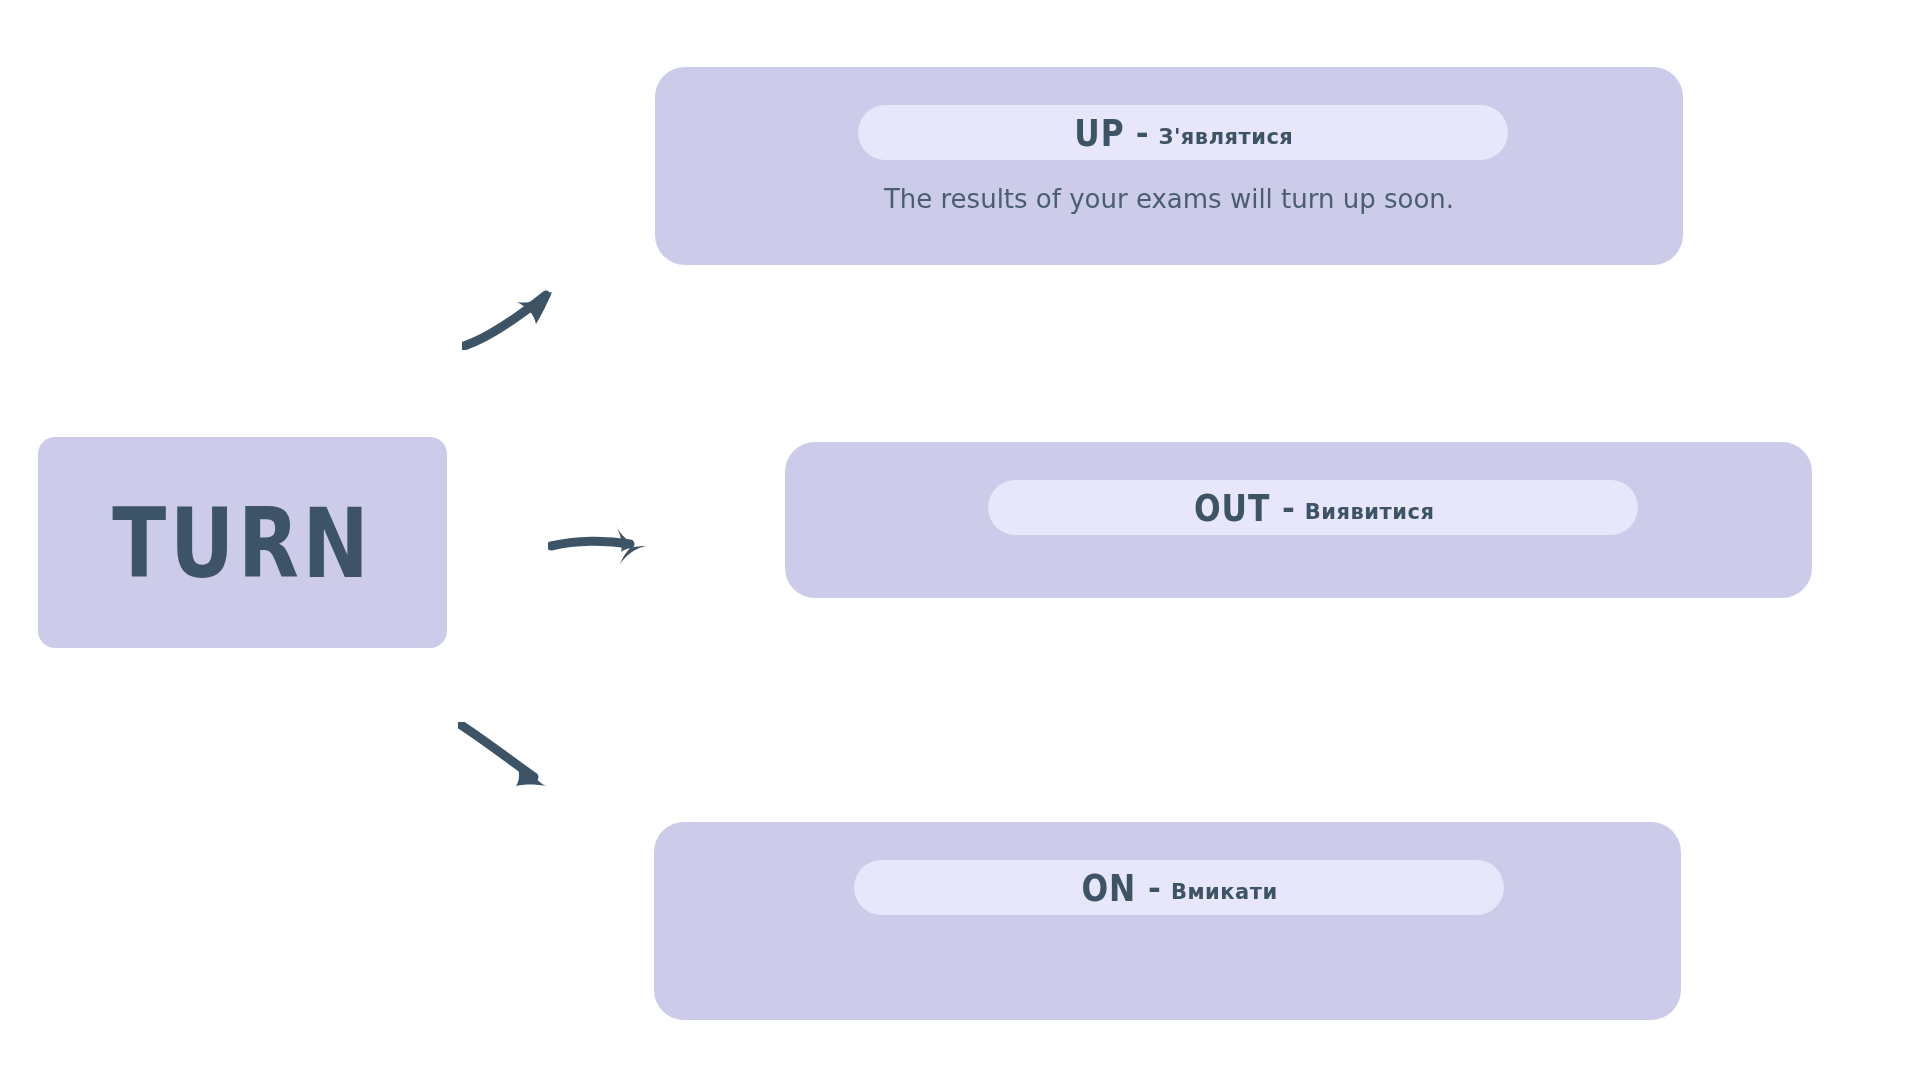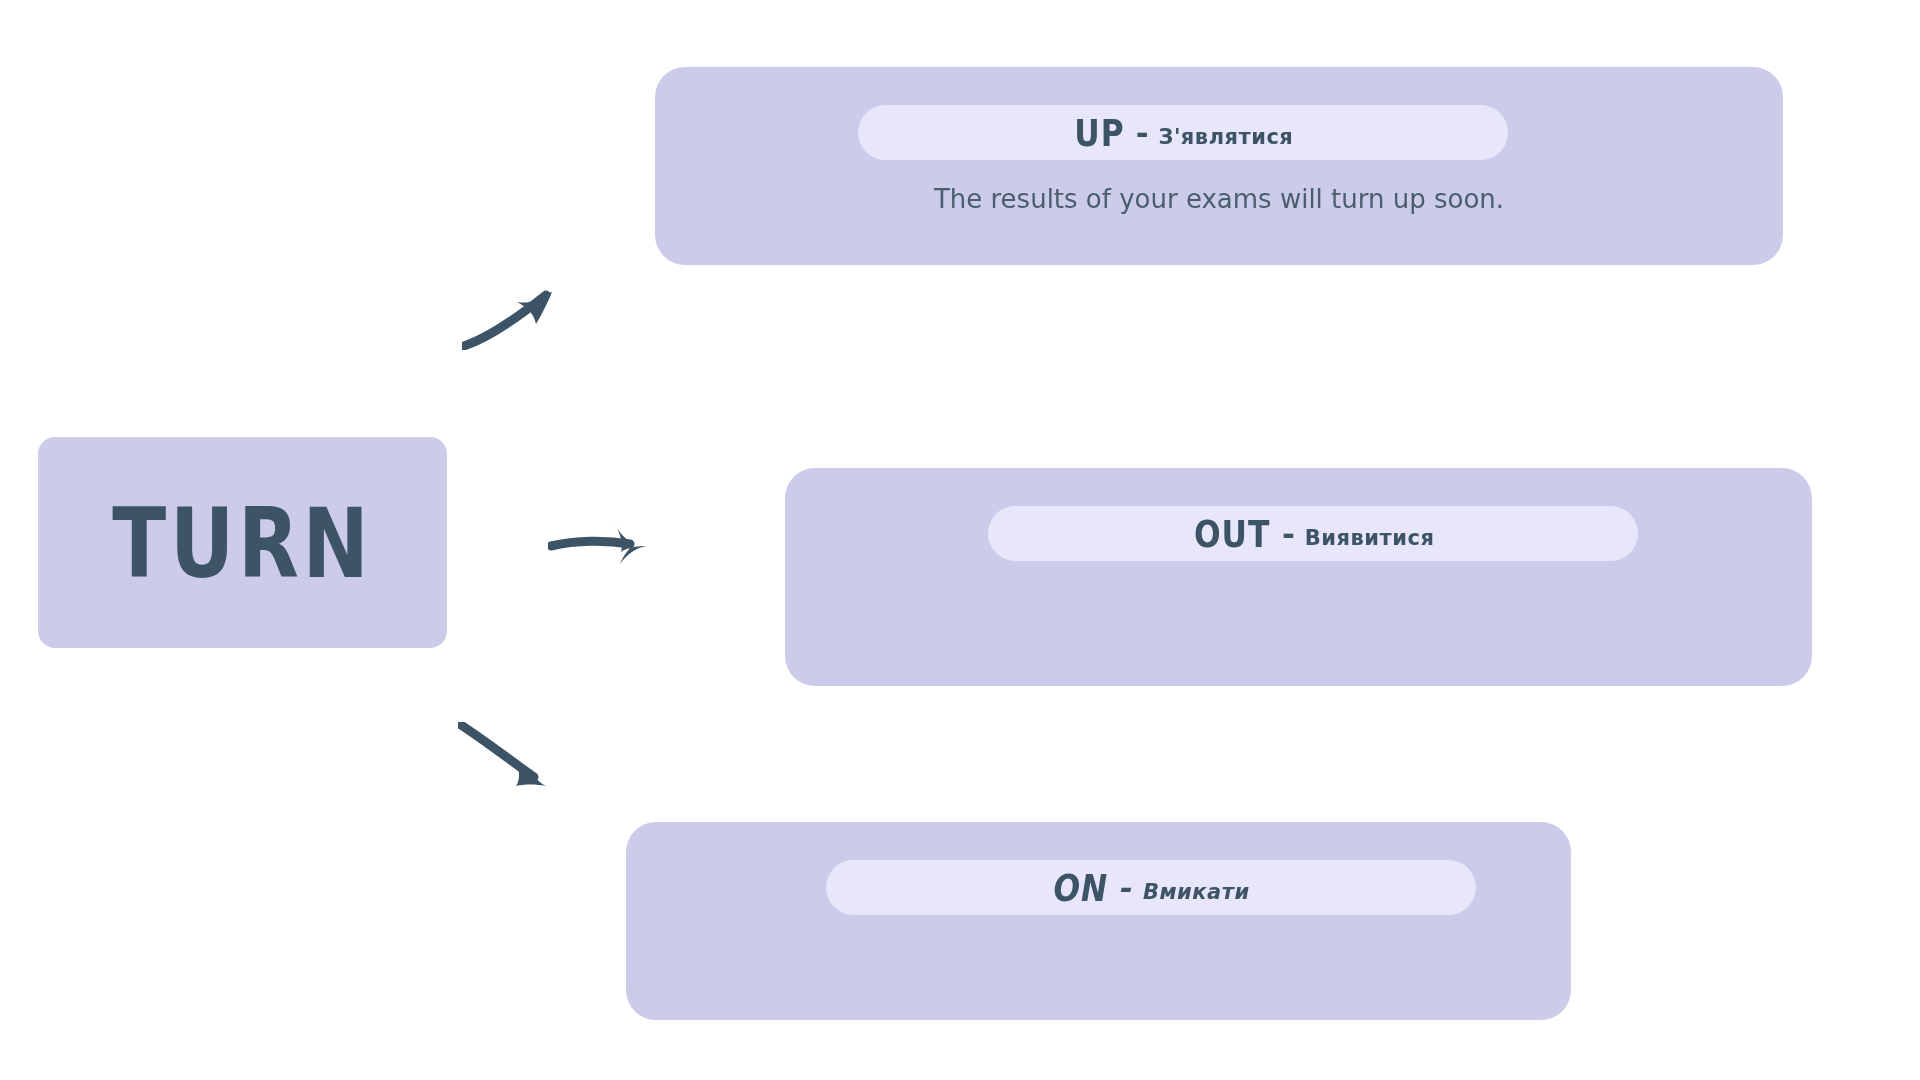--- a/index.html
+++ b/index.html
@@ -31,23 +31,23 @@
     transform:scaleY(1.12) scaleX(0.92);
   }
 
   
   .card{
     position:absolute;
     background:#ccccea;
     border-radius:30px;
     box-sizing:border-box;
   }
-  .card.c1{left:655px;top:67px;width:1128px;height:198px;}
-  .card.c2{left:785px;top:442px;width:1027px;height:218px;margin-top:26px;}
-  .card.c3{left:626px;top:822px;width:945px;height:198px;font-style:italic;}
+  .card.c1{left:655px;top:67px;width:1028px;height:198px;}
+  .card.c2{left:785px;top:442px;width:1027px;height:156px;}
+  .card.c3{left:654px;top:822px;width:1027px;height:198px;}
 
   .pill{
     position:absolute;
     background:#e8e6fa;
     border-radius:30px;
     height:55px;
     display:flex;align-items:center;justify-content:center;
     box-sizing:border-box;
   }
   .card.c1 .pill{left:203px;top:38px;width:650px;}

